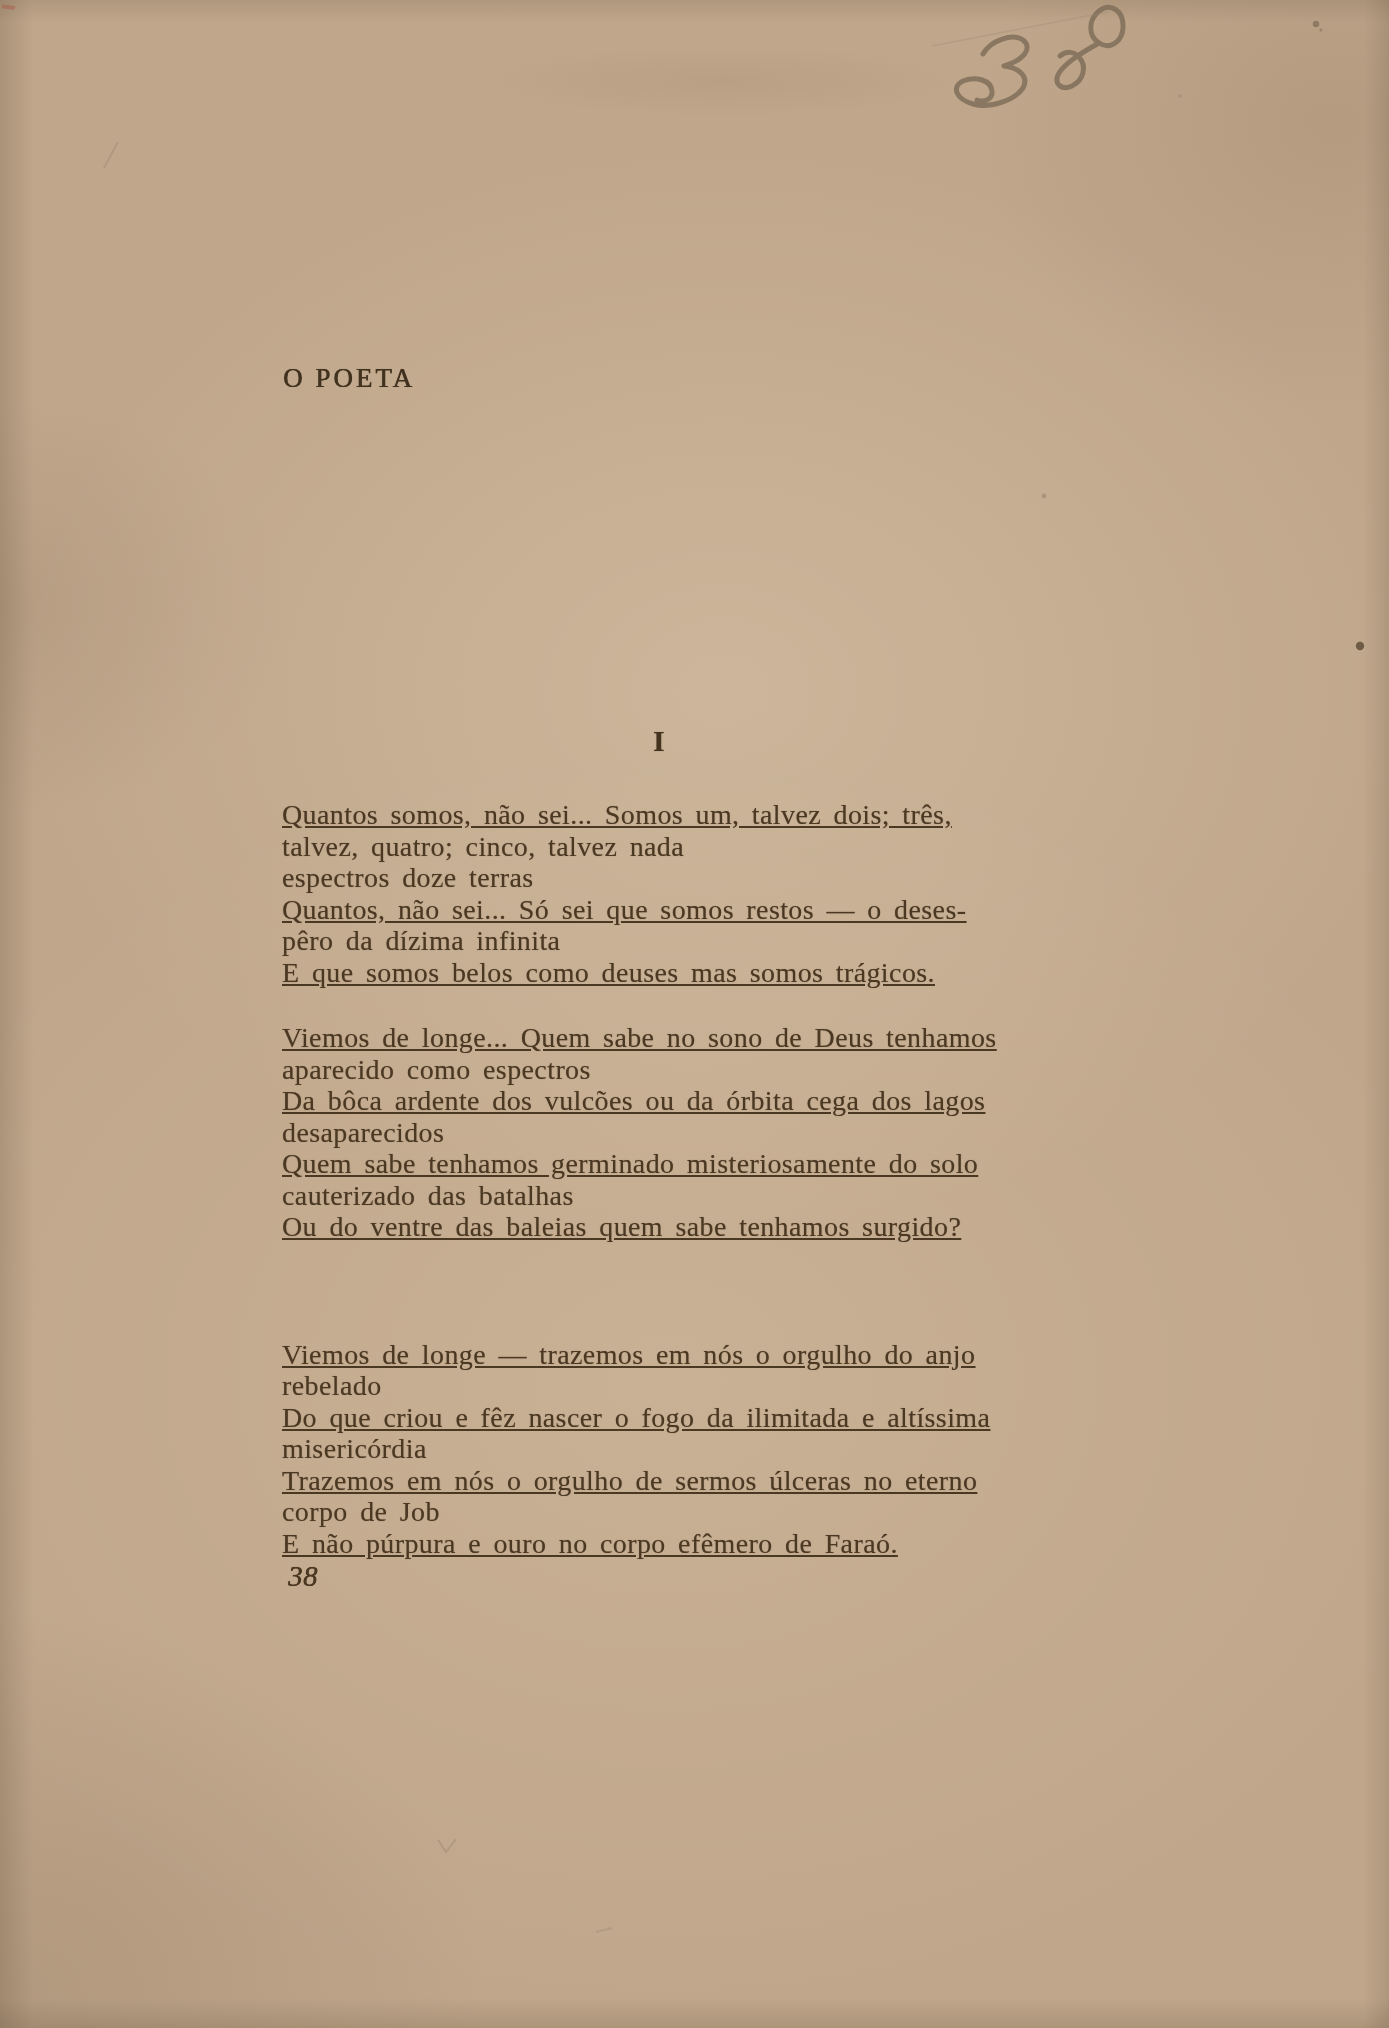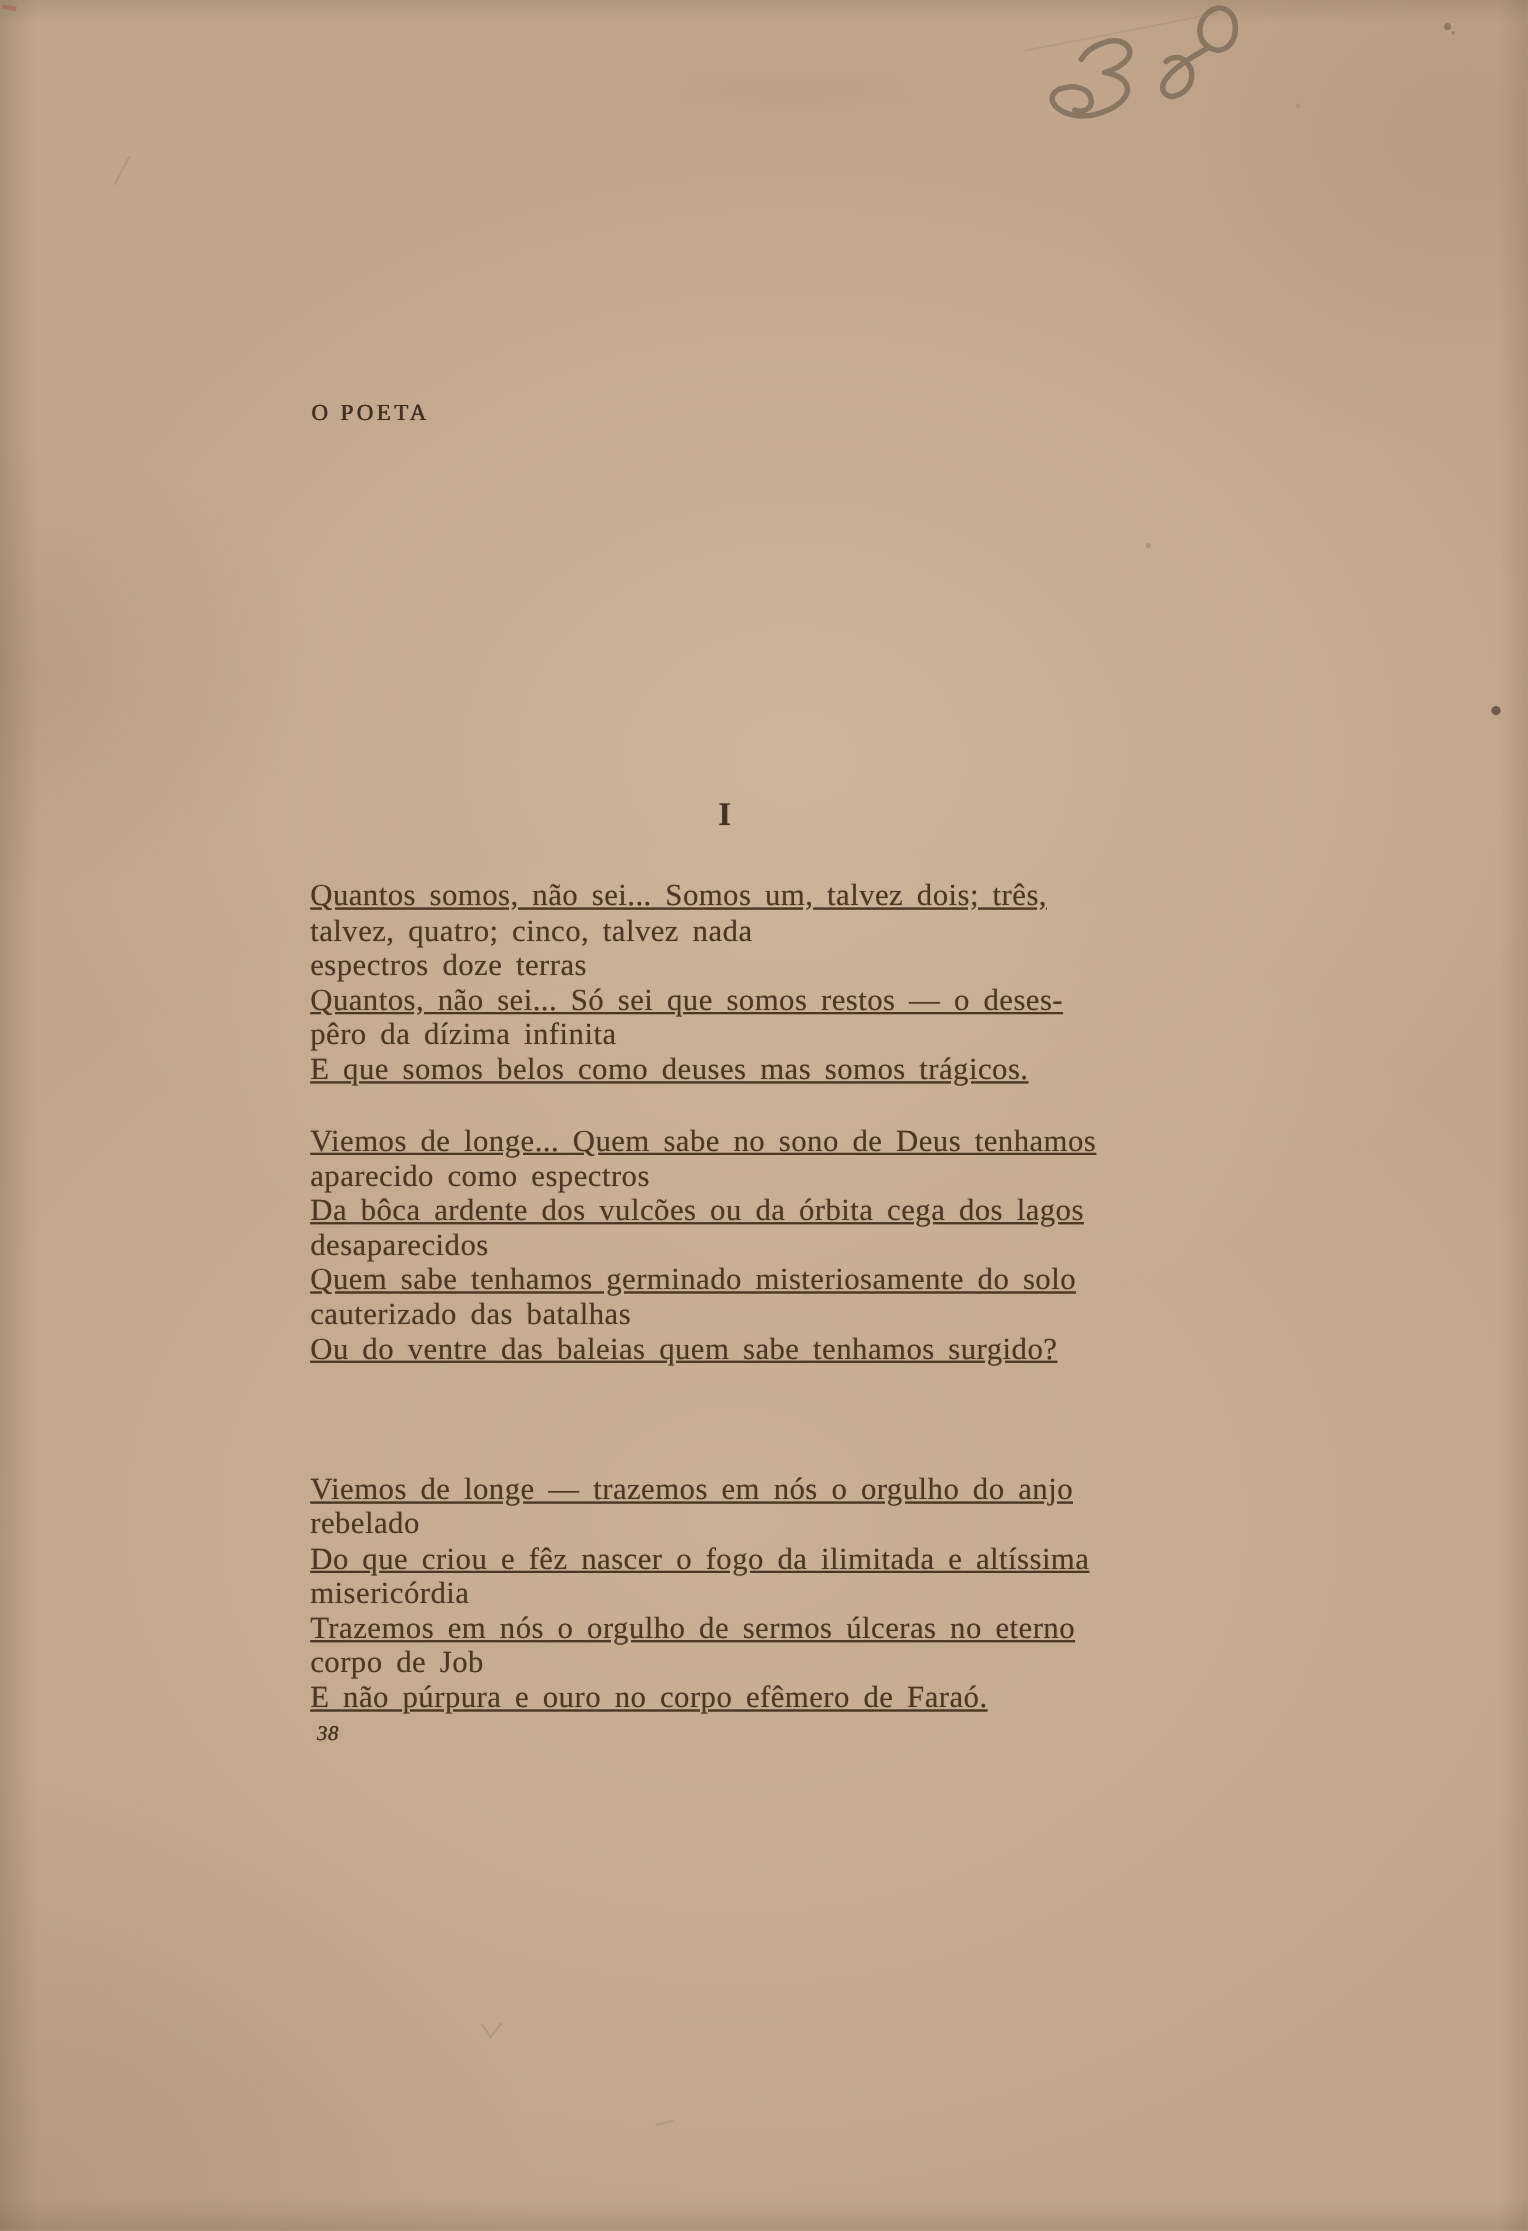--- a/index.html
+++ b/index.html
@@ -19,41 +19,41 @@
       radial-gradient(ellipse 300px 46px at 52% 4%, rgba(92,72,52,0.07), transparent 80%),
       linear-gradient(90deg, rgba(92,72,54,0.22) 0px, rgba(92,72,54,0.0) 34px),
       linear-gradient(270deg, rgba(92,72,54,0.18) 0px, rgba(92,72,54,0.0) 26px),
       linear-gradient(180deg, rgba(92,72,54,0.16) 0px, rgba(92,72,54,0.0) 22px),
       linear-gradient(0deg, rgba(92,72,54,0.20) 0px, rgba(92,72,54,0.0) 30px),
       #c0a78b;
   }
   .ink{color:#4b3823;text-shadow:0 0 1px rgba(72,54,33,0.45);}
   .title{
     position:absolute;left:283px;top:363px;
-    font-size:21px;letter-spacing:3px;color:#41321f;
+    font-size:27px;letter-spacing:3px;color:#41321f;
     text-shadow:0.5px 0 0 #41321f, 0 0 1px rgba(65,50,31,0.4);
   }
   .numeral{
     position:absolute;left:653px;top:724px;
     font-size:30px;font-weight:bold;color:#43331f;
     text-shadow:0 0 1px rgba(67,51,31,0.5);
   }
   .poem{
     position:absolute;left:282px;top:799px;width:790px;
     font-size:28px;line-height:31.5px;
     letter-spacing:0.4px;word-spacing:5px;
   }
   .stanza{margin:0;}
   .stanza + .stanza{margin-top:34px;}
   .stanza.third{margin-top:96px;}
   .ln{white-space:nowrap;}
   .ln.left{text-align:left;text-decoration:underline;}
   .ln.right{padding-right:5px;}
   .pagenum{
-    margin-top:2px;font-style:italic;font-size:19px;
+    margin-top:2px;font-style:italic;font-size:29px;
     text-align:left;padding-left:6px;
     text-shadow:0.4px 0 0 currentColor, 0 0 1px rgba(72,54,33,0.4);
   }
   .handwriting{position:absolute;left:930px;top:0;width:260px;height:140px;}
   .handwriting svg{display:block;width:100%;height:100%;}
   .sr{position:absolute;opacity:0;font-size:2px;pointer-events:none;}
   .marks{position:absolute;inset:0;pointer-events:none;}
 </style>
 </head>
 <body>

